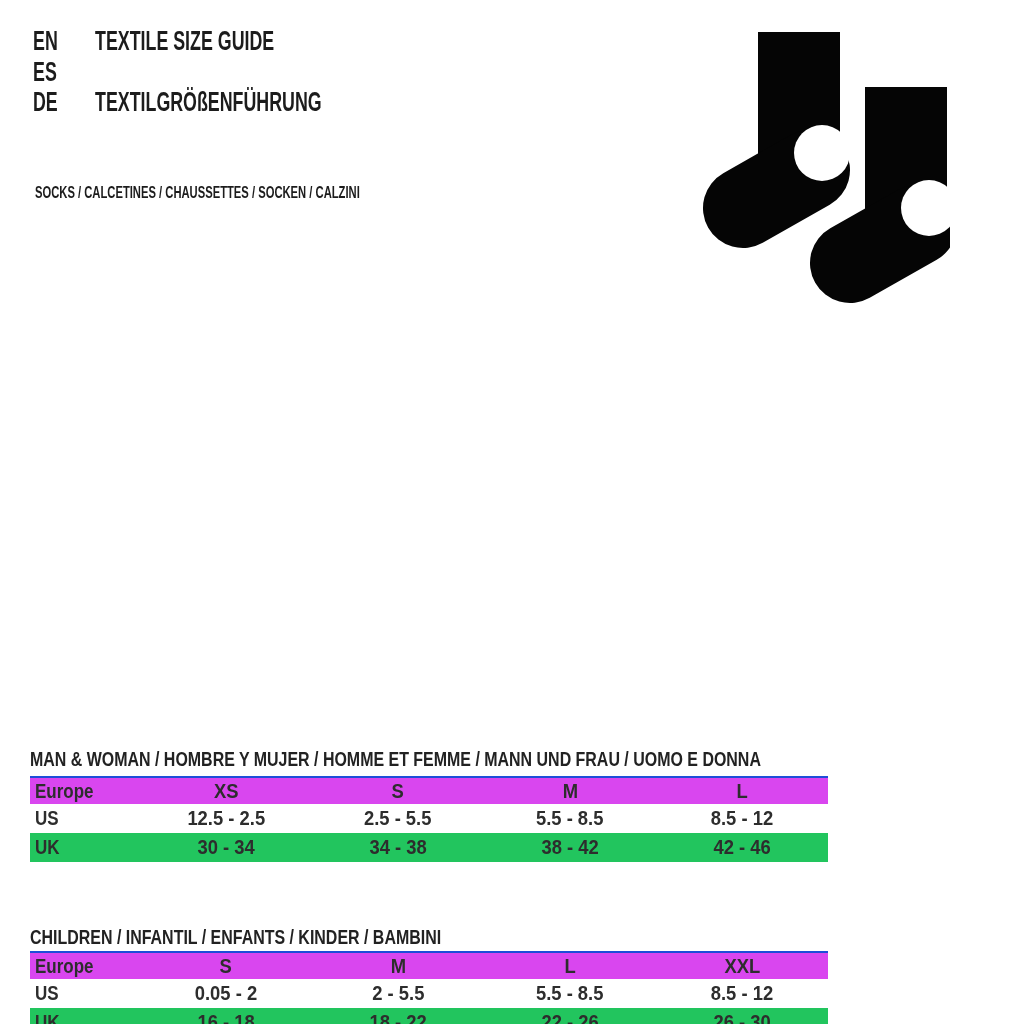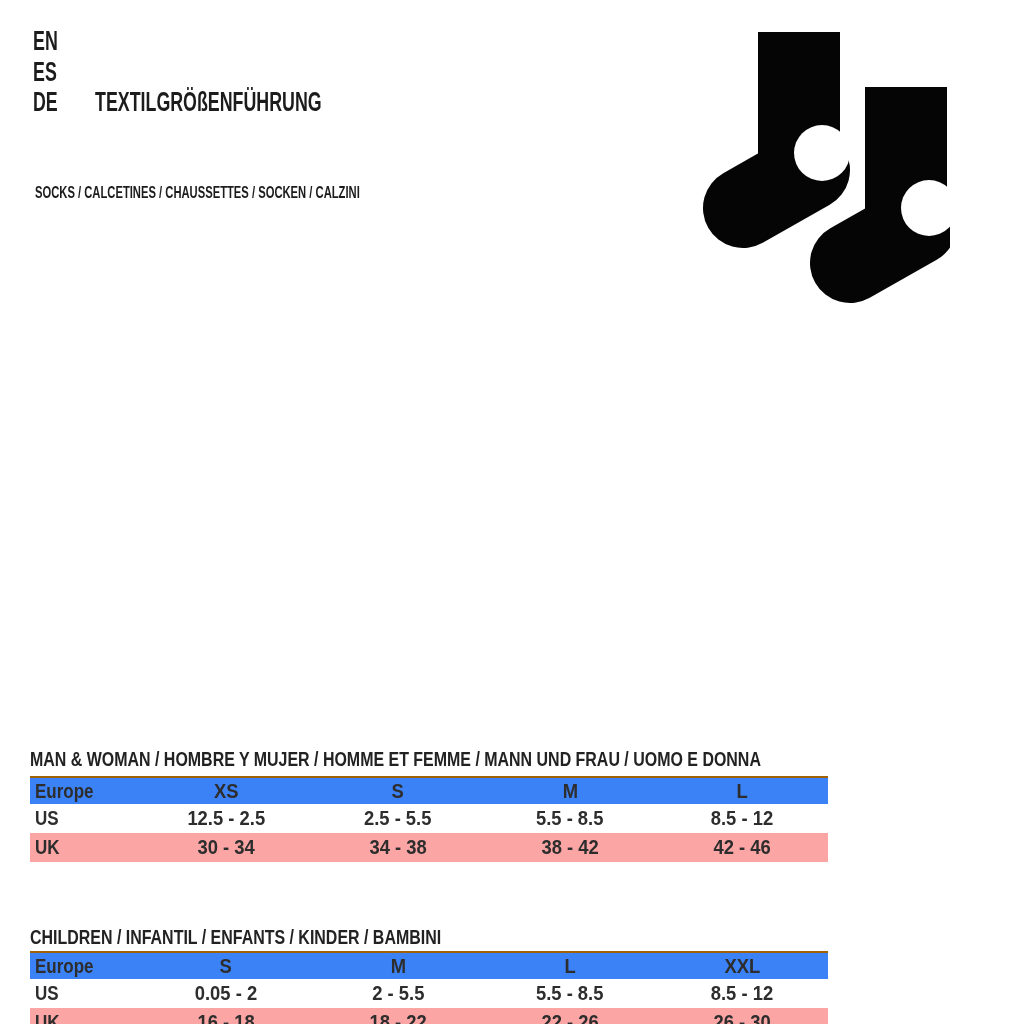--- a/index.html
+++ b/index.html
@@ -28,33 +28,34 @@
 
   .size-section { position: absolute; left: 30px; width: 798px; }
   .s1 { top: 699px; }
   .s2 { top: 877px; }
   .table-title { font-size: 21px; font-weight: 700; color: #222222; margin-top: 48px; }
   .s1 .table-title { height: 29px; }
   .s2 .table-title { height: 26px; }
 
   table { border-collapse: collapse; width: 798px; table-layout: fixed; }
   col.c0 { width: 110px; }
-  thead tr { background: #3b82f6; border-top: 2px solid #a16207; }
+  thead tr { background: #d946ef; border-top: 2px solid #1d4ed8; }
   thead td { height: 26px; }
   tbody td { height: 29px; }
   td { font-size: 20px; font-weight: 700; color: #2d2d2d; text-align: center; padding: 0; vertical-align: middle; }
   td.rowlabel { text-align: left; padding-left: 5px; }
-  tr.alt { background: #fca5a5; }
+  tr.alt { background: #22c55e; }
 </style>
 </head>
 <body>
 
 <div class="lang-block">
   <div class="lang-row">
     <div class="lang-code"><span class="cond">EN</span></div>
+    <div class="lang-label"><span class="cond">TEXTILE SIZE GUIDE</span></div>
   </div>
   <div class="lang-row">
     <div class="lang-code"><span class="cond">ES</span></div>
   </div>
   <div class="lang-row">
     <div class="lang-code"><span class="cond">DE</span></div>
     <div class="lang-label"><span class="cond">TEXTILGRÖßENFÜHRUNG</span></div>
   </div>
 </div>
 

